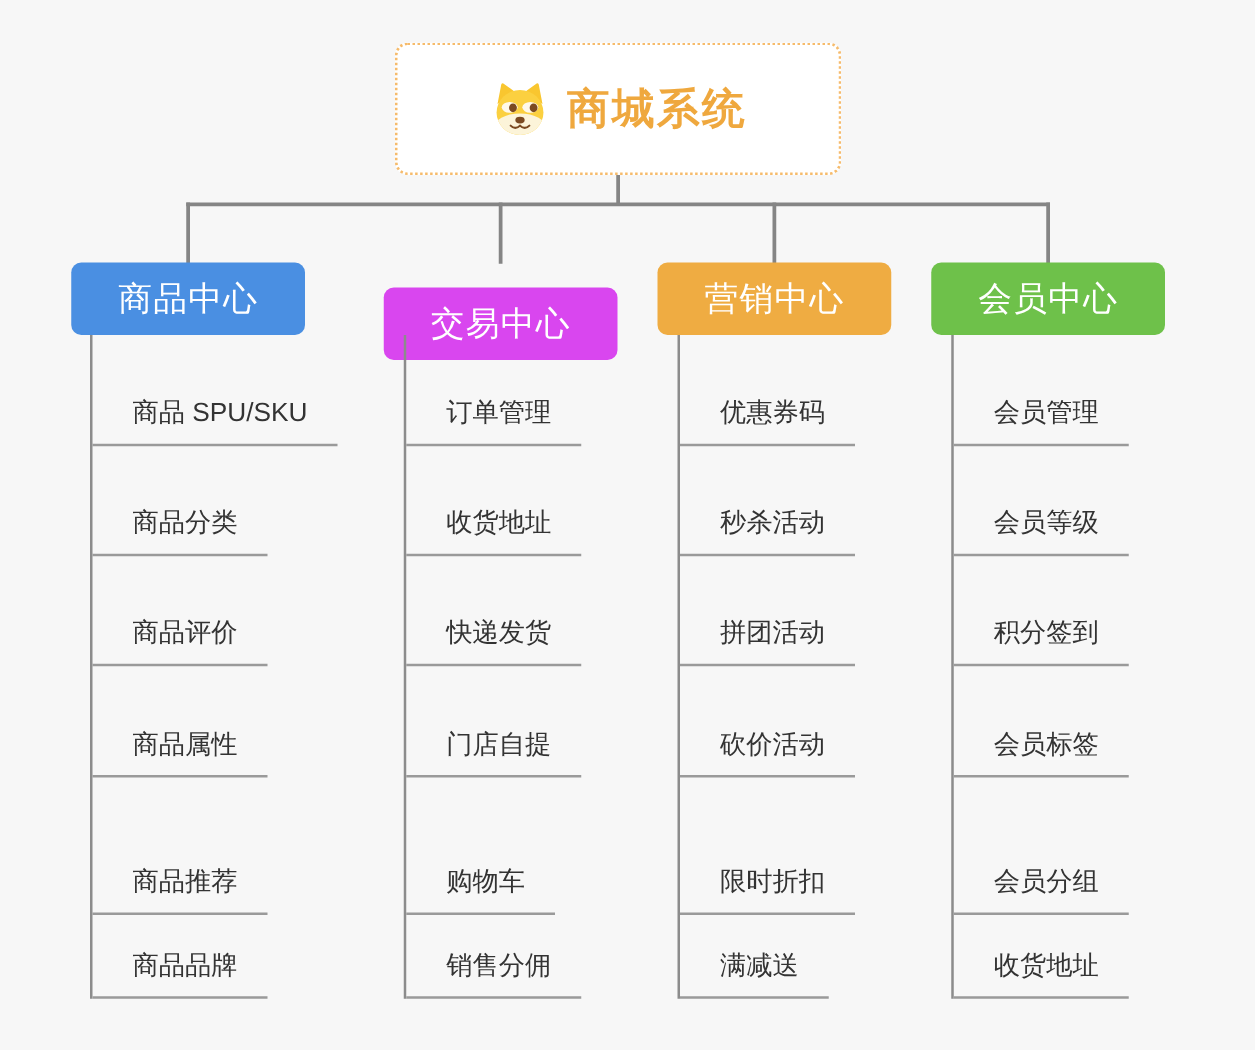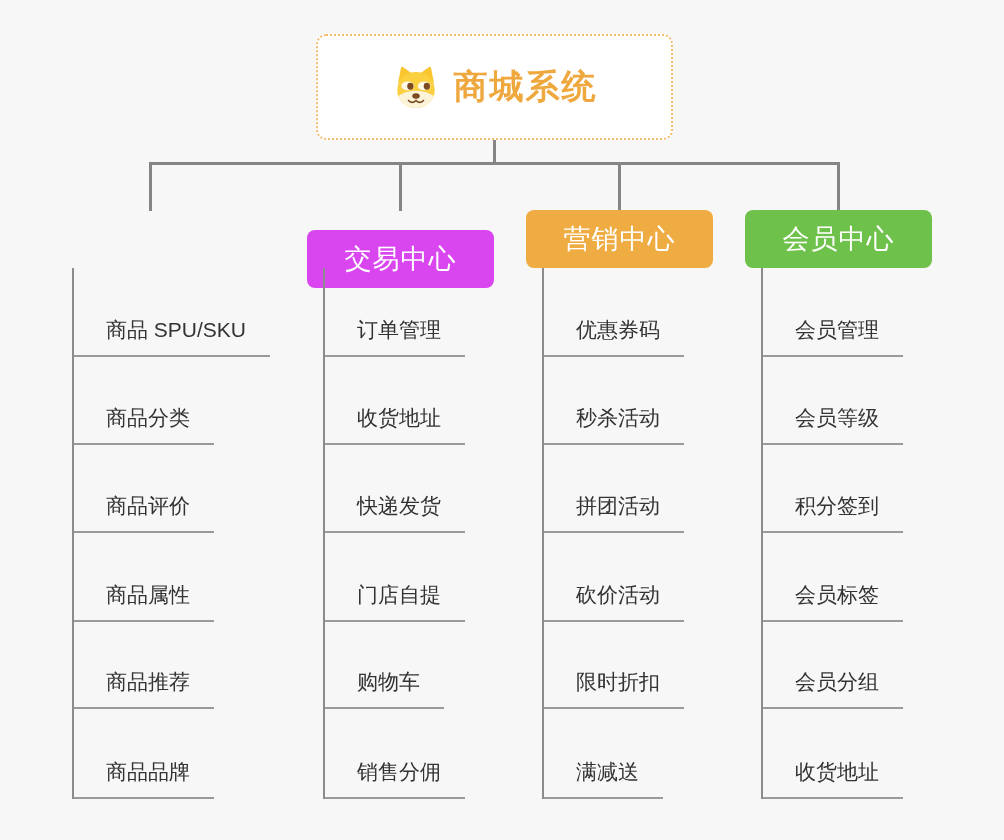--- a/index.html
+++ b/index.html
@@ -87,21 +87,21 @@
     padding: 0 24px 11px 32px;
     border-bottom: 2px solid #9a9a9a;
     font-size: 21px;
     color: #333333;
     white-space: nowrap;
   }
   .item:nth-child(1) { top: 89px;  }
   .item:nth-child(2) { top: 177px; }
   .item:nth-child(3) { top: 265px; }
   .item:nth-child(4) { top: 354px; }
-  .item:nth-child(5) { top: 441px; text-align: center; }
+  .item:nth-child(5) { top: 464px; text-align: center; }
   .item:nth-child(6) { top: 531px; }
 </style>
 </head>
 <body>
 
 <div class="canvas">
 
   <div class="connector stem"></div>
   <div class="connector hbar"></div>
   <div class="connector drop drop0"></div>
@@ -127,20 +127,21 @@
         <ellipse cx="43" cy="27.5" rx="8.5" ry="5.8" fill="#FFF9EA"></ellipse>
         <ellipse cx="24.5" cy="28" rx="4.2" ry="4.6" fill="#7B4A21"></ellipse>
         <ellipse cx="46.5" cy="28" rx="4.2" ry="4.6" fill="#7B4A21"></ellipse>
         <ellipse cx="32" cy="41" rx="5" ry="3.6" fill="#7B4A21"></ellipse>
         <path d="M22 47 Q27 52 32 47 Q37 52 42 47" stroke="#7B4A21" stroke-width="2.2" fill="none" stroke-linecap="round"></path>
       </svg>
     </span>
     <span class="root-title">商城系统</span>
   </div>
 
+  <div class="header h0" style="background: rgb(74, 143, 226);">商品中心</div>
   <div class="header h1" style="background: #d946ef; margin-top: 20px;">交易中心</div>
   <div class="header h2" style="background: rgb(239, 172, 66);">营销中心</div>
   <div class="header h3" style="background: rgb(110, 193, 74);">会员中心</div>
 
   <div class="column c0">
     <div class="item">商品 SPU/SKU</div>
     <div class="item">商品分类</div>
     <div class="item">商品评价</div>
     <div class="item">商品属性</div>
     <div class="item">商品推荐</div>

